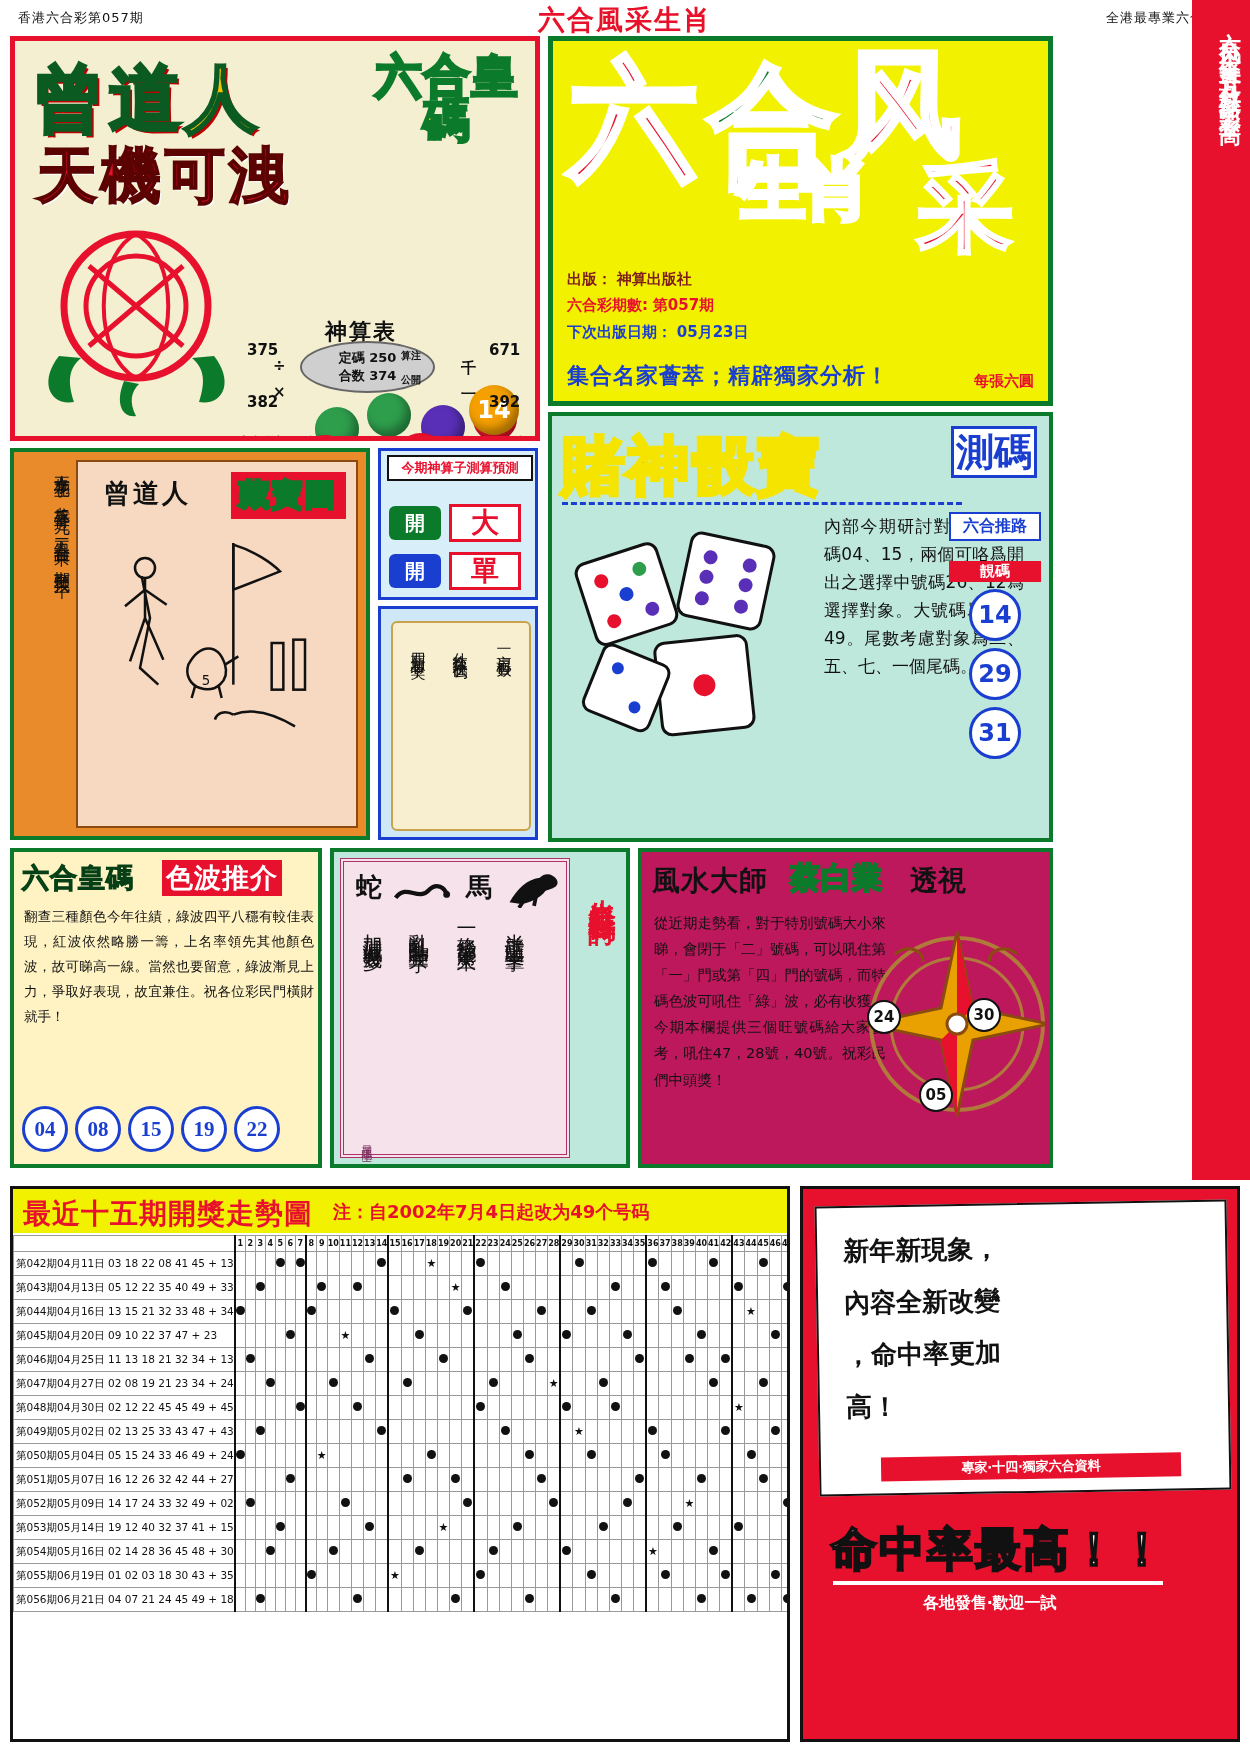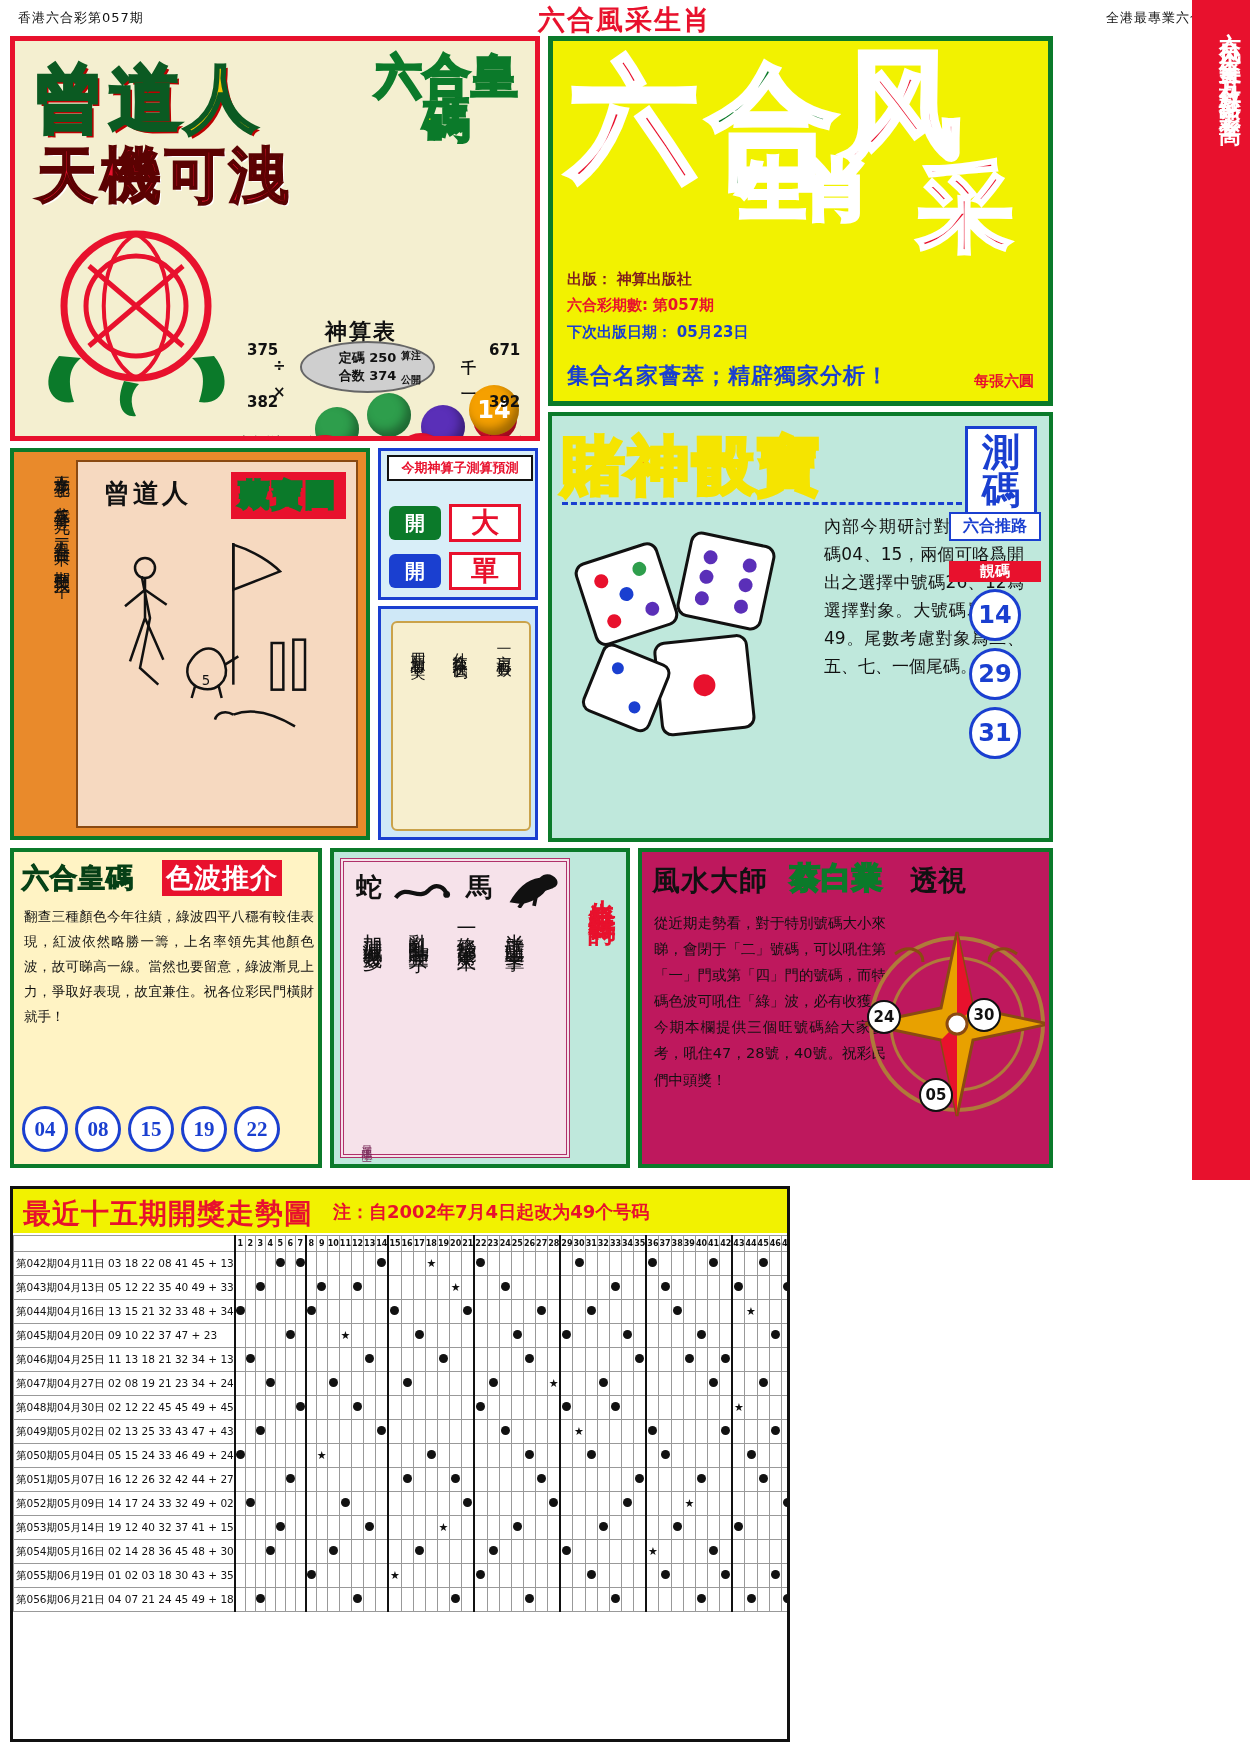--- a/index.html
+++ b/index.html
@@ -79,21 +79,21 @@
   #pB .info .k { color:#7f1d1d; font-weight:bold; }
   #pB .info .r { color:#e8112d; font-weight:bold; }
   #pB .info .b { color:#1a3fd0; font-weight:bold; }
   #pB .slogan { position:absolute; left:14px; top:320px; font-size:22px; font-weight:bold; color:#1a3fd0; letter-spacing:1px;}
   #pB .price { position:absolute; right:14px; bottom:10px; font-size:15px; font-weight:bold; color:#e8112d;}
 
   
   #pC { left:548px; top:412px; width:505px; height:430px; background:#bfe8dc; border:4px solid #0b7a2a; }
   #pC .ttl { position:absolute; left:10px; top:8px; font-size:62px; font-weight:bold; color:#e8112d; -webkit-text-stroke:4px #f5e400; letter-spacing:3px;}
   #pC .ttl .g { color:#0369a1;margin-top:8px; -webkit-text-stroke:4px #f5e400; }
-  #pC .cema { position:absolute; right:12px; top:10px; width:72px; font-size:38px; font-weight:bold; color:#1a3fd0; line-height:1; text-align:center; border:3px solid #1a3fd0; padding:4px 2px; background:#fff;}
+  #pC .cema { position:absolute; right:12px; top:10px; width:86px; font-size:38px; font-weight:bold; color:#1a3fd0; line-height:1; text-align:center; border:3px solid #1a3fd0; padding:4px 2px; background:#fff;}
   #pC .dash { position:absolute; left:10px; top:86px; width:400px; border-top:3px dashed #1a3fd0; }
   #pC .dice { position:absolute; left:14px; top:105px; width:250px; height:230px; }
   #pC .body { position:absolute; left:272px; top:96px; width:200px; font-size:17px; line-height:1.65; color:#111; text-align:justify;}
   #pC .rec { position:absolute; right:8px; top:96px; width:92px; }
   #pC .rec .hd { font-size:16px; font-weight:bold; color:#1a3fd0; background:#fff; border:2px solid #1a3fd0; text-align:center; padding:2px 0;}
   #pC .rec .hd2 { font-size:15px; font-weight:bold; color:#ffffff; background:#e8112d; text-align:center; margin-top:20px; padding:1px 0; }
   #pC .rec .num { width:52px; height:52px; margin:7px auto 0; border:3px solid #1a3fd0; border-radius:50%; background:#fff; color:#1a3fd0; font-size:24px; font-weight:bold; display:flex; align-items:center; justify-content:center;}
 
   
   #pD { left:10px; top:448px; width:360px; height:392px; background:#e98a2b; border:4px solid #0b7a2a; }
@@ -1203,14 +1203,26 @@
             <td class="cell grp"></td>
             <td class="cell"><span class="dot"></span></td>
             <td class="cell"></td>
             <td class="cell"></td>
             <td class="cell"><span class="dot"></span></td>
           </tr>
         </tbody>
     </table>
   </div>
 
+  <div class="panel" id="pK">
+    <div class="card">
+      <div class="line" style="top:26px;">新年新現象，</div>
+      <div class="line" style="top:78px;">內容全新改變</div>
+      <div class="line" style="top:130px;">，命中率更加</div>
+      <div class="line" style="top:182px;">高！</div>
+      <div class="ribbon">專家‧十四‧獨家六合資料</div>
+    </div>
+    <div class="big">命中率最高！！</div>
+    <div class="under"></div>
+    <div class="small">各地發售‧歡迎一試</div>
+  </div>
 
 </div>
 
 </body></html>

